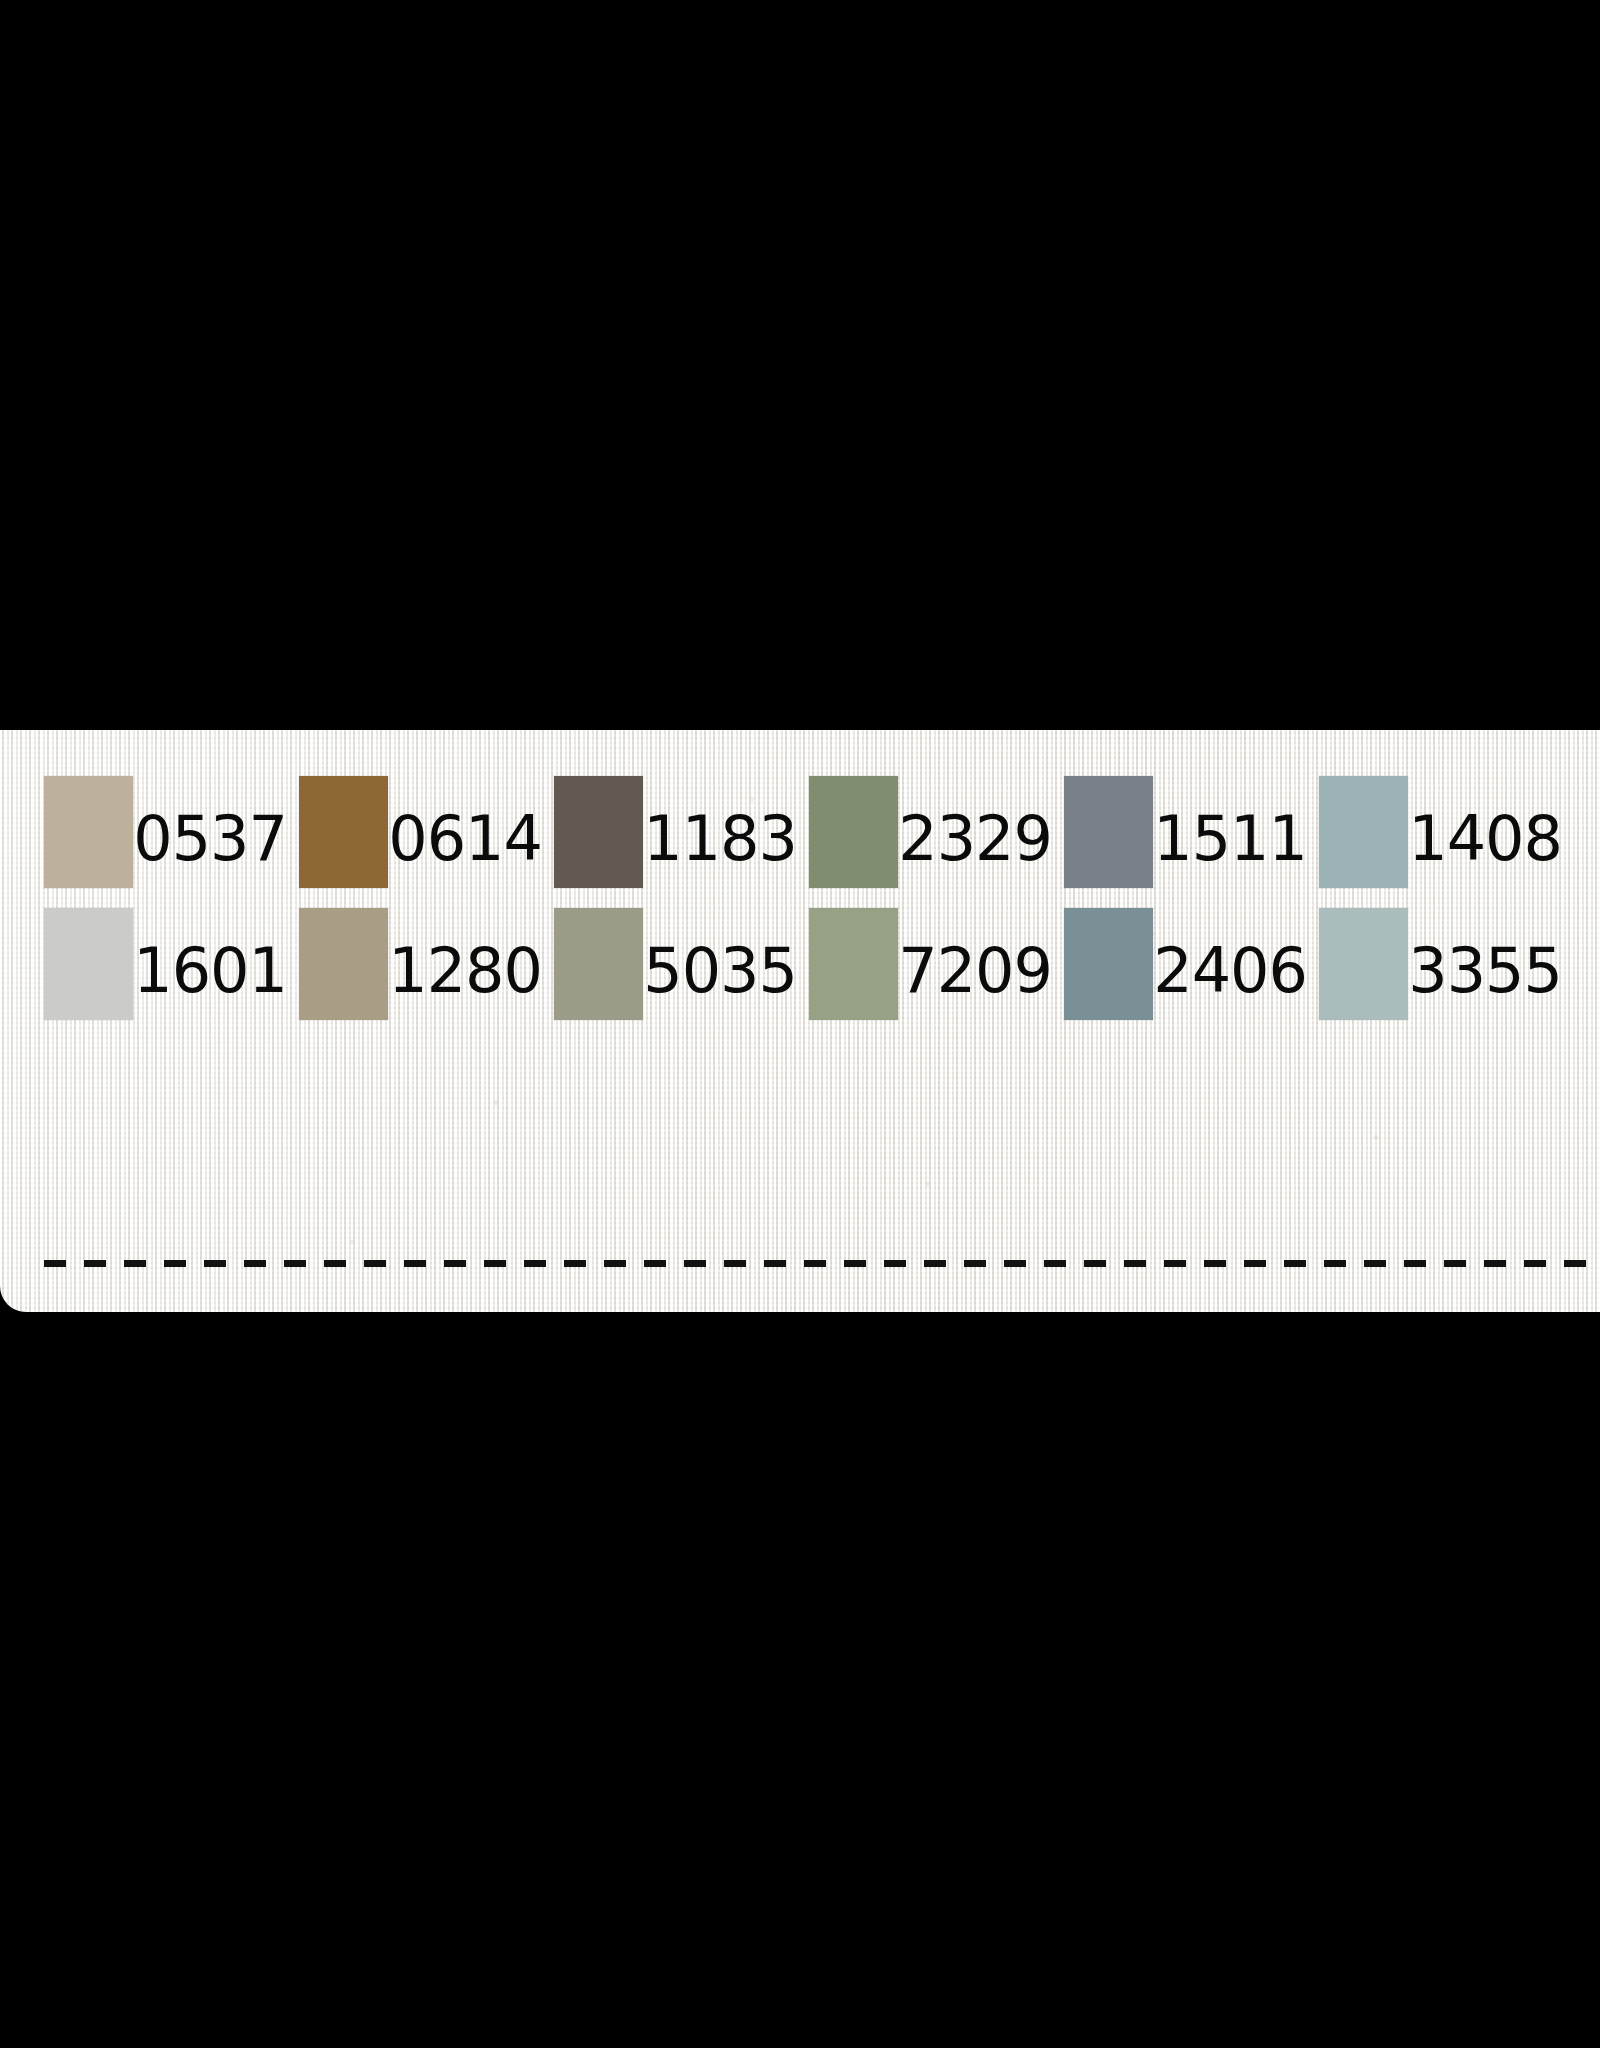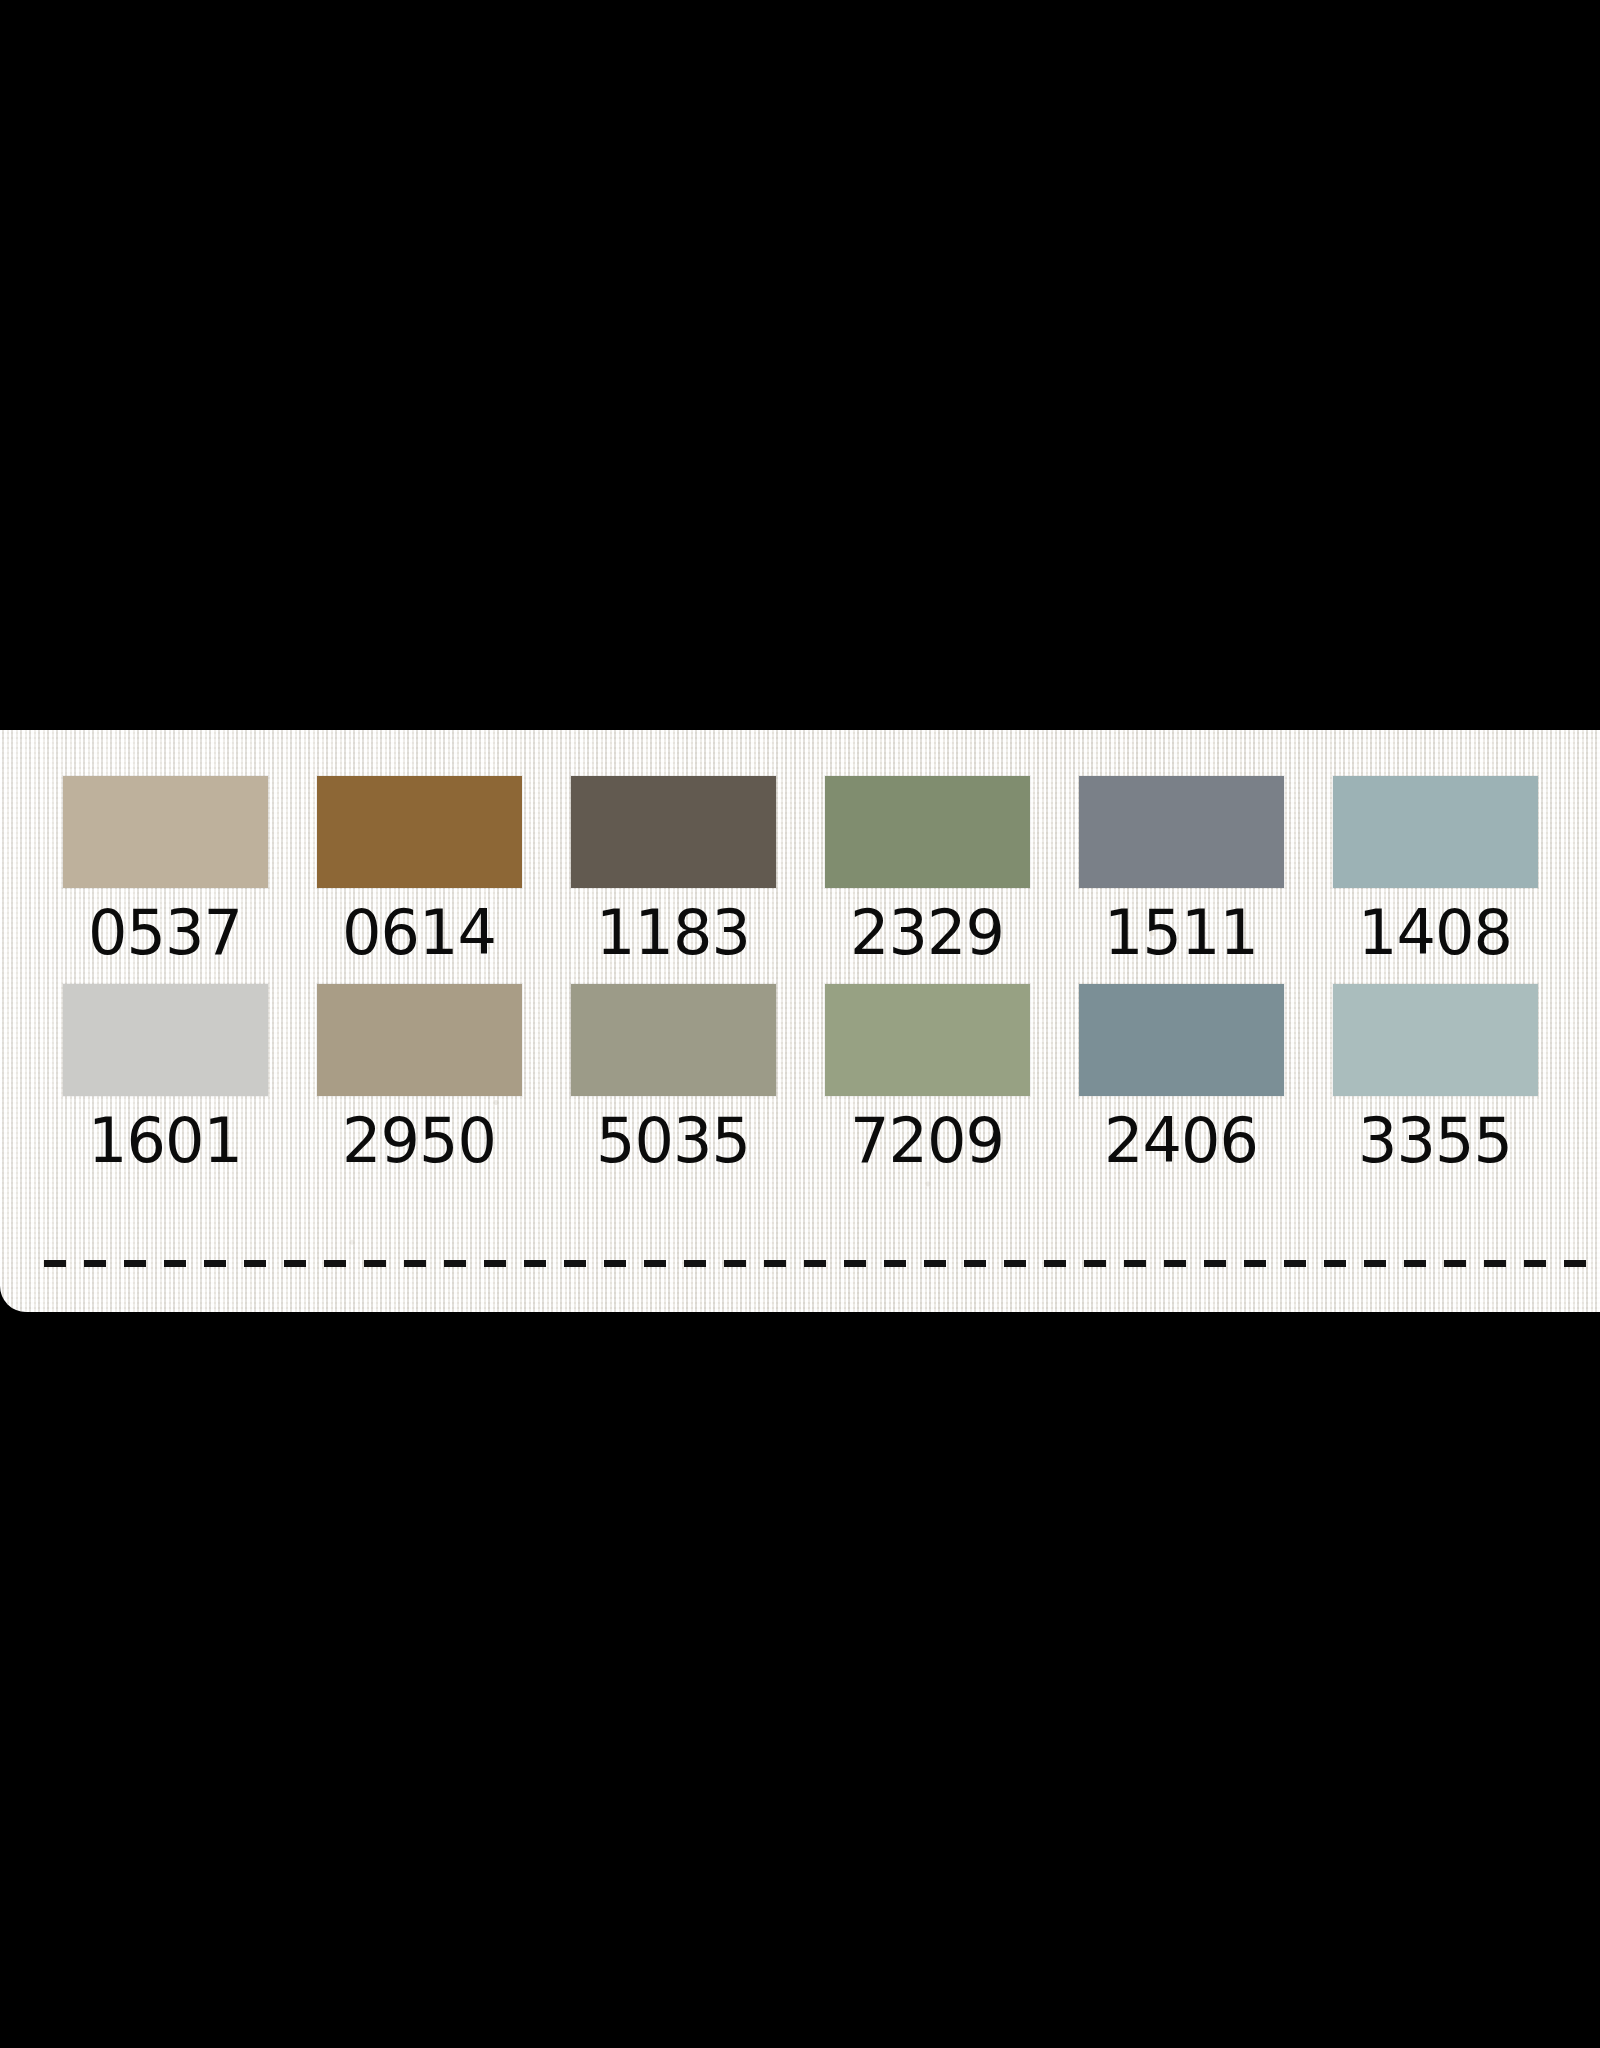--- a/index.html
+++ b/index.html
@@ -95,21 +95,21 @@
     display: flex;
     justify-content: flex-start;
     align-items: flex-start;
     gap: 12px;
   }
   .swatch-row + .swatch-row { margin-top: 20px; }
 
   .swatch-cell {
     width: 243px;
     display: flex;
-    flex-direction: column;
+    flex-direction: row;
     align-items: center;
   }
 
   .chip {
     width: 205px;
     height: 112px;
     box-shadow: 0 0 0 1px rgba(0,0,0,0.05);
   }
 
   .chip-label {
@@ -179,21 +179,21 @@
         </div>
       </div>
 
       <div class="swatch-row">
         <div class="swatch-cell">
           <div class="chip" style="background-color: rgb(203, 203, 200);"></div>
           <div class="chip-label">1601</div>
         </div>
         <div class="swatch-cell">
           <div class="chip" style="background-color: rgb(169, 157, 134);"></div>
-          <div class="chip-label">2950</div>
+          <div class="chip-label">1280</div>
         </div>
         <div class="swatch-cell">
           <div class="chip" style="background-color: rgb(156, 155, 136);"></div>
           <div class="chip-label">5035</div>
         </div>
         <div class="swatch-cell">
           <div class="chip" style="background-color: rgb(151, 161, 131);"></div>
           <div class="chip-label">7209</div>
         </div>
         <div class="swatch-cell">

